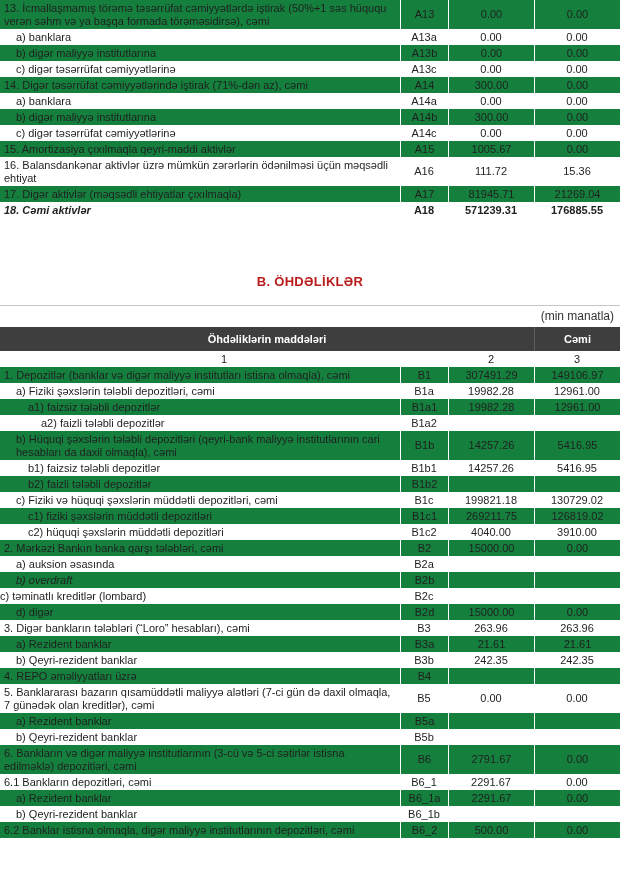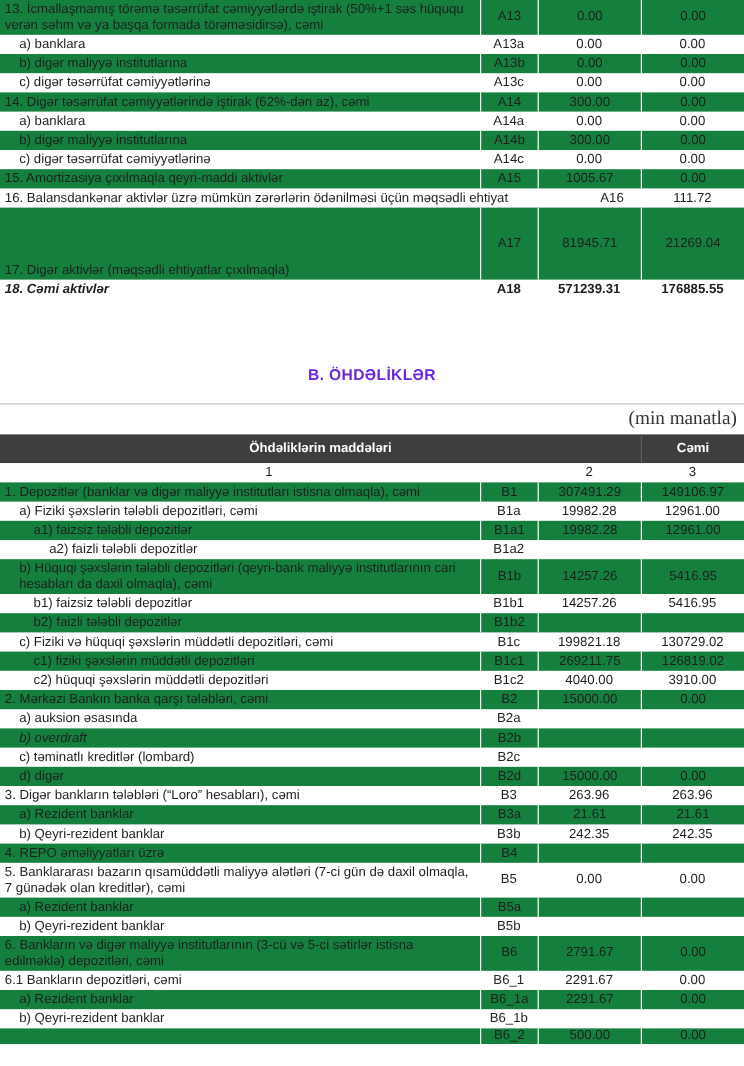--- a/index.html
+++ b/index.html
@@ -11,22 +11,22 @@
   
   .row{display:flex;align-items:stretch;}
   .row.stripe{background:#15803d;justify-content:flex-end;}
   .row.bold{font-weight:bold;}
   .cell-label{flex:1;padding:1.5px 4px;line-height:13px;display:flex;align-items:center;}
   .cell-code,.cell-num{display:flex;align-items:center;justify-content:center;text-align:center;line-height:13px;box-sizing:border-box;}
   .cell-code{width:48px;}
   .cell-num{width:86px;}
   .stripe .cell-code,.stripe .cell-num{border-left:1px solid #ffffff;}
   
-  .section-title{margin-top:56px;margin-bottom:16px;text-align:center;font-size:13px;font-weight:bold;letter-spacing:0.3px;color:#6d28d9;}
-  .unit-note{border-top:1px solid #c6c6c6;text-align:right;font-size:16px;color:#333;padding:3px 6px 4px;font-family:Liberation Serif, serif;}
+  .section-title{margin-top:56px;margin-bottom:16px;text-align:center;font-size:13px;font-weight:bold;letter-spacing:0.3px;color:#b91c1c;}
+  .unit-note{border-top:1px solid #c6c6c6;text-align:right;font-size:12px;color:#333;padding:3px 6px 4px;}
   .dark-header{display:flex;background:#3e3e3e;color:#ffffff;font-weight:bold;align-items:stretch;}
   .dh-items{flex:1;display:flex;align-items:center;justify-content:center;text-align:center;padding:6px;}
   .dh-num{width:86px;display:flex;align-items:center;justify-content:center;text-align:center;border-left:1px solid #5e5e5e;padding:4px 10px;line-height:13px;box-sizing:border-box;}
   .subheader{display:flex;background:#ffffff;}
   .sh-items{flex:1;text-align:center;padding:2px;}
   .sh-num{width:86px;text-align:center;padding:2px;box-sizing:border-box;}
 </style>
 </head>
 <body>
 
@@ -52,21 +52,21 @@
     <div class="cell-num">0.00</div>
     <div class="cell-num">0.00</div>
   </div>
         <div class="row">
     <div class="cell-label" style="padding-left: 16px;">c) digər təsərrüfat cəmiyyətlərinə</div>
     <div class="cell-code">A13c</div>
     <div class="cell-num">0.00</div>
     <div class="cell-num">0.00</div>
   </div>
         <div class="row stripe">
-    <div class="cell-label" style="padding-left: 4px;">14. Digər təsərrüfat cəmiyyətlərində iştirak (62%-dən az), cəmi</div>
+    <div class="cell-label" style="padding-left: 4px;">14. Digər təsərrüfat cəmiyyətlərində iştirak (71%-dən az), cəmi</div>
     <div class="cell-code">A14</div>
     <div class="cell-num">300.00</div>
     <div class="cell-num">0.00</div>
   </div>
         <div class="row">
     <div class="cell-label" style="padding-left: 16px;">a) banklara</div>
     <div class="cell-code">A14a</div>
     <div class="cell-num">0.00</div>
     <div class="cell-num">0.00</div>
   </div>
@@ -85,23 +85,24 @@
         <div class="row stripe">
     <div class="cell-label" style="padding-left: 4px;">15. Amortizasiya çıxılmaqla qeyri-maddi aktivlər</div>
     <div class="cell-code">A15</div>
     <div class="cell-num">1005.67</div>
     <div class="cell-num">0.00</div>
   </div>
         <div class="row">
     <div class="cell-label" style="padding-left: 4px;">16. Balansdankənar aktivlər üzrə mümkün zərərlərin ödənilməsi üçün məqsədli ehtiyat</div>
     <div class="cell-code">A16</div>
     <div class="cell-num">111.72</div>
-  </div>
-        <div class="row stripe">
-    <div class="cell-label" style="padding-left: 4px; margin-top: 44px;">17. Digər aktivlər (məqsədli ehtiyatlar çıxılmaqla)</div>
+    <div class="cell-num">15.36</div>
+  </div>
+        <div class="row stripe">
+    <div class="cell-label" style="padding-left: 4px;">17. Digər aktivlər (məqsədli ehtiyatlar çıxılmaqla)</div>
     <div class="cell-code">A17</div>
     <div class="cell-num">81945.71</div>
     <div class="cell-num">21269.04</div>
   </div>
         <div class="row bold">
     <div class="cell-label" style="padding-left: 4px; font-style: italic;">18. Cəmi aktivlər</div>
     <div class="cell-code">A18</div>
     <div class="cell-num">571239.31</div>
     <div class="cell-num">176885.55</div>
   </div>
@@ -199,21 +200,21 @@
     <div class="cell-num"></div>
     <div class="cell-num"></div>
   </div>
         <div class="row stripe">
     <div class="cell-label" style="padding-left: 16px; font-style: italic;">b) overdraft</div>
     <div class="cell-code">B2b</div>
     <div class="cell-num"></div>
     <div class="cell-num"></div>
   </div>
         <div class="row">
-    <div class="cell-label" style="padding-left: 16px; text-align: center;">c) təminatlı kreditlər (lombard)</div>
+    <div class="cell-label" style="padding-left: 0; text-align: center;">c) təminatlı kreditlər (lombard)</div>
     <div class="cell-code">B2c</div>
     <div class="cell-num"></div>
     <div class="cell-num"></div>
   </div>
         <div class="row stripe">
     <div class="cell-label" style="padding-left: 16px;">d) digər</div>
     <div class="cell-code">B2d</div>
     <div class="cell-num">15000.00</div>
     <div class="cell-num">0.00</div>
   </div>
@@ -277,20 +278,21 @@
     <div class="cell-num">2291.67</div>
     <div class="cell-num">0.00</div>
   </div>
         <div class="row">
     <div class="cell-label" style="padding-left: 16px;">b) Qeyri-rezident banklar</div>
     <div class="cell-code">B6_1b</div>
     <div class="cell-num"></div>
     <div class="cell-num"></div>
   </div>
         <div class="row stripe">
+    <div class="cell-label" style="padding-left: 4px;">6.2 Banklar istisna olmaqla, digər maliyyə institutlarının depozitləri, cəmi</div>
     <div class="cell-code">B6_2</div>
     <div class="cell-num">500.00</div>
     <div class="cell-num">0.00</div>
   </div>
       </div>
   </section>
 
 </div>
 
 </body></html>

